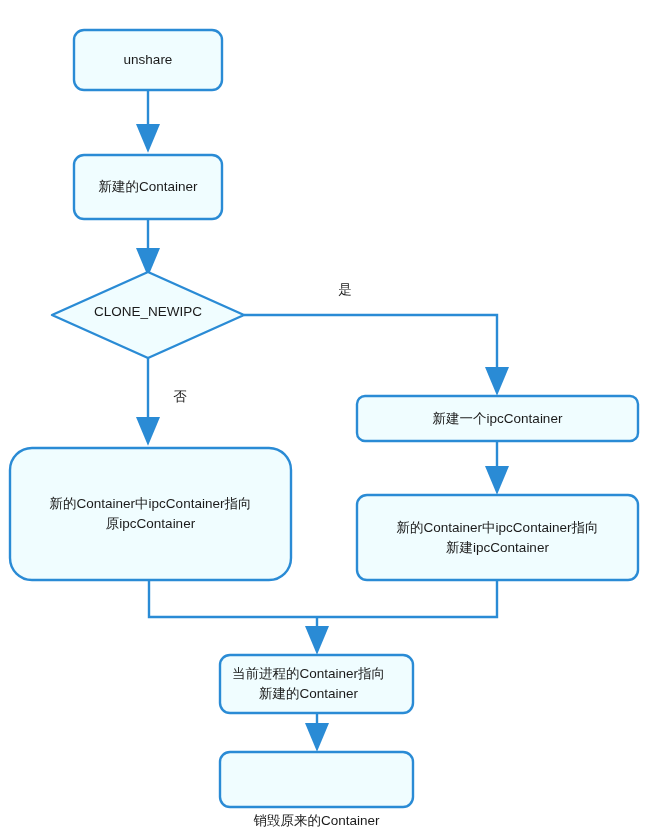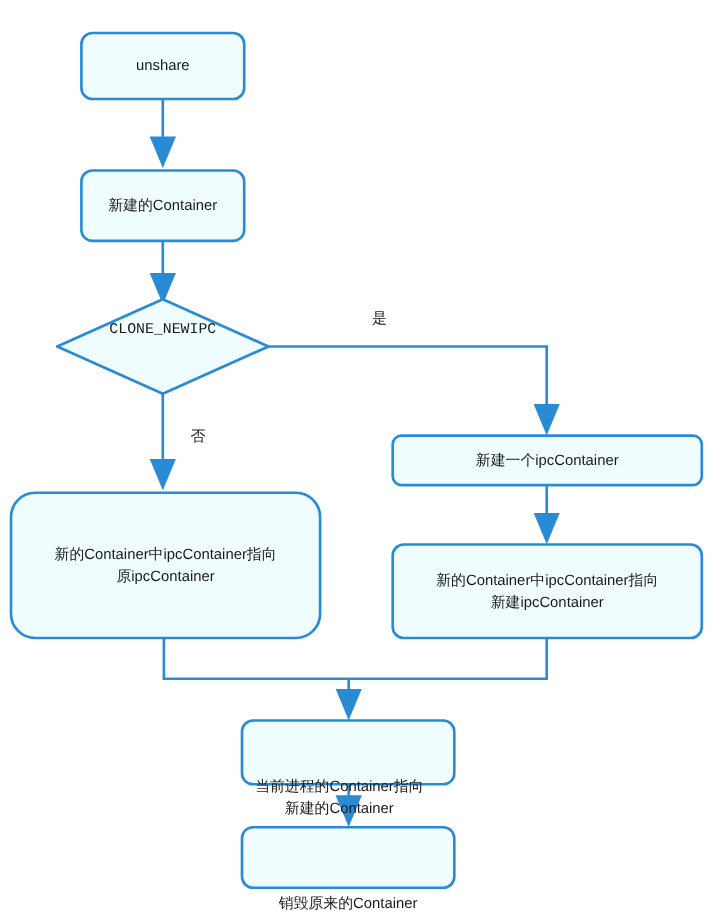--- a/index.html
+++ b/index.html
@@ -94,31 +94,31 @@
       <rect x="220" y="655" width="193" height="58" rx="10" ry="10" fill="#f0fdff" stroke="#2a8bd5" stroke-width="2.4"></rect>
 
       <rect x="220" y="752" width="193" height="55" rx="10" ry="10" fill="#f0fdff" stroke="#2a8bd5" stroke-width="2.4"></rect>
     </g>
   </svg>
 
   <div class="node-label" style="left:74px; top:30px; width:148px; height:60px;">unshare</div>
 
   <div class="node-label" style="left:74px; top:155px; width:148px; height:64px;">新建的Container</div>
 
-  <div class="node-label" style="left:52px; top:281px; width:192px; height:40px;font-family:Liberation Mono, monospace;">CLONE_NEWIPC</div>
+  <div class="node-label" style="left:52px; top:292px; width:192px; height:40px;">CLONE_NEWIPC</div>
 
   <div class="node-label" style="left:357px; top:396px; width:281px; height:45px;">新建一个ipcContainer</div>
 
   <div class="node-label" style="left:10px; top:448px; width:281px; height:132px;">新的Container中ipcContainer指向
 原ipcContainer</div>
 
   <div class="node-label" style="left:357px; top:495px; width:281px; height:85px;">新的Container中ipcContainer指向
 新建ipcContainer</div>
 
-  <div class="node-label" style="left:220px; top:655px; width:177px; height:58px;margin-top:41px;">当前进程的Container指向
+  <div class="node-label" style="left:220px; top:655px; width:177px; height:58px;">当前进程的Container指向
 新建的Container</div>
 
   <div class="node-label" style="left:220px; top:752px; width:193px; height:55px;margin-top:41px;">销毁原来的Container</div>
 
   <div class="edge-label" style="left:325px; top:282px; width:40px;">是</div>
 
   <div class="edge-label" style="left:160px; top:389px; width:40px;">否</div>
 
 </div>
 

